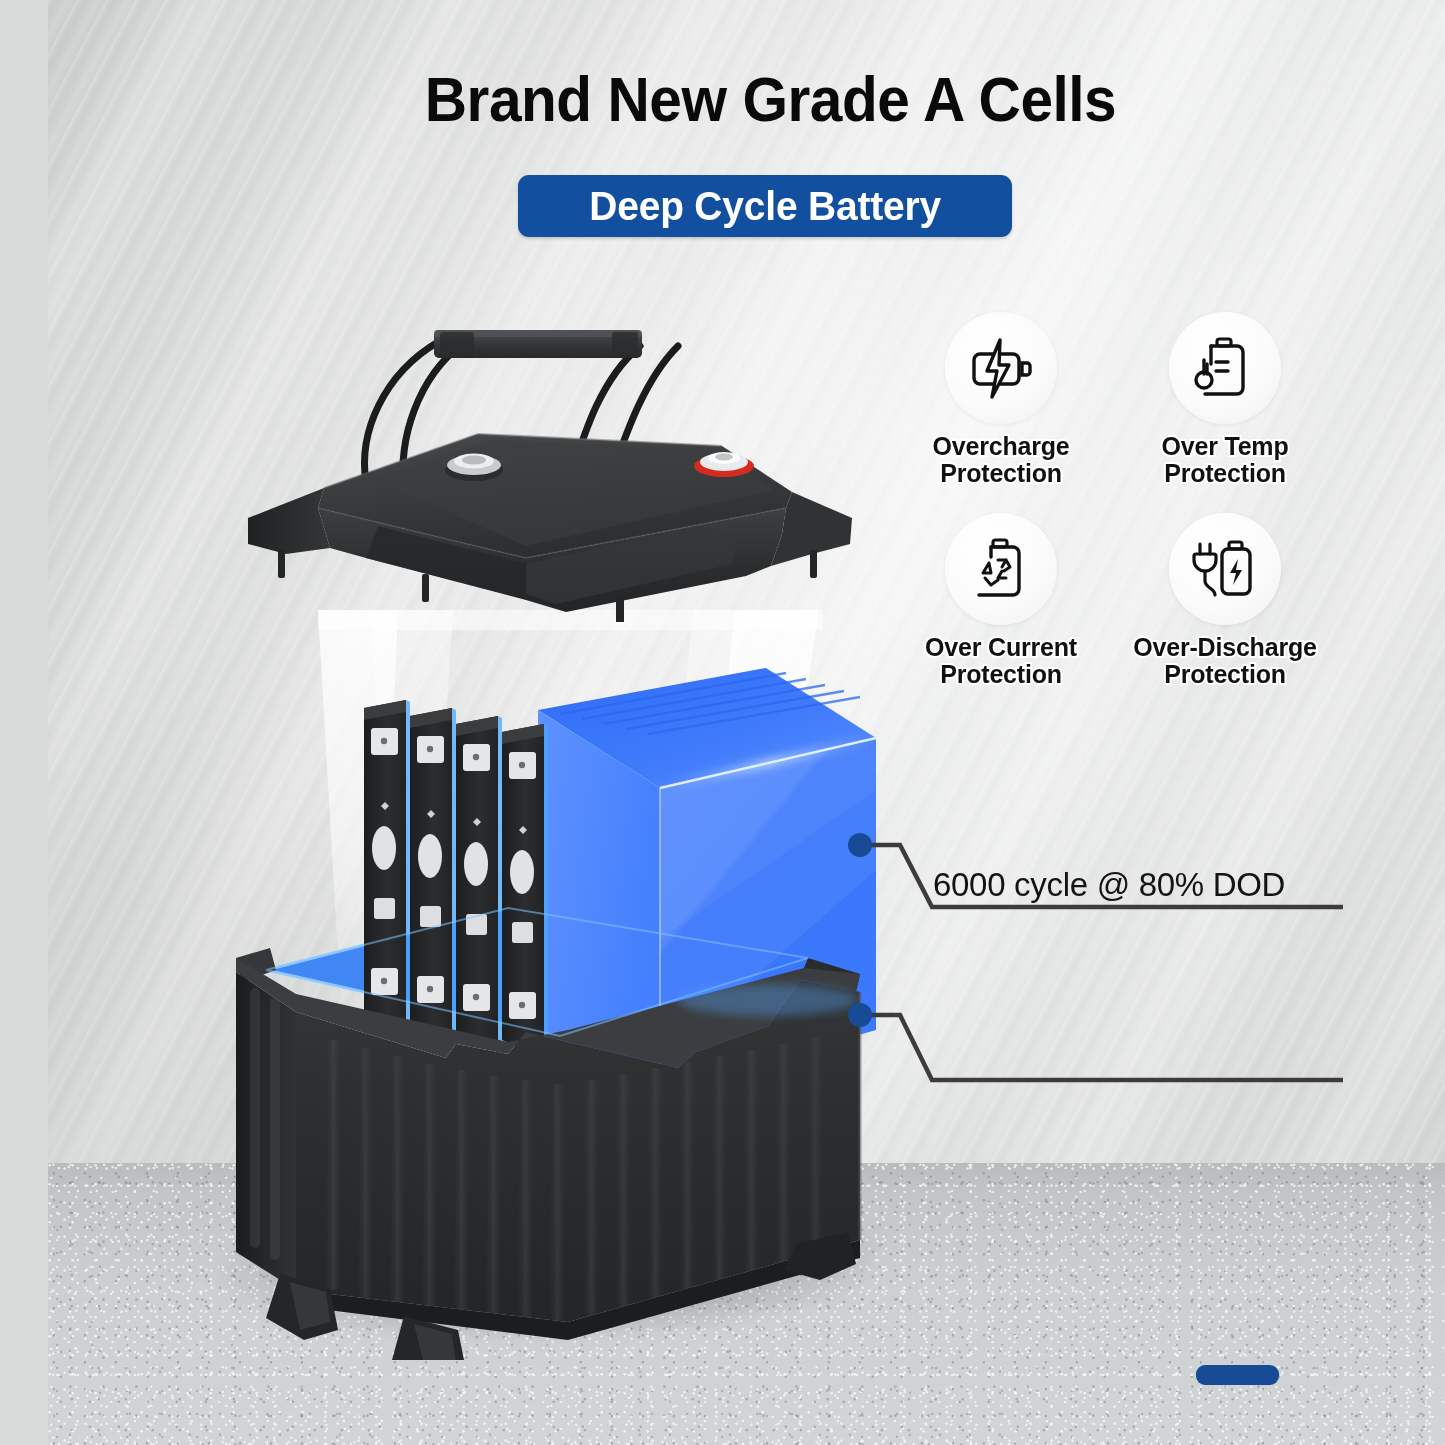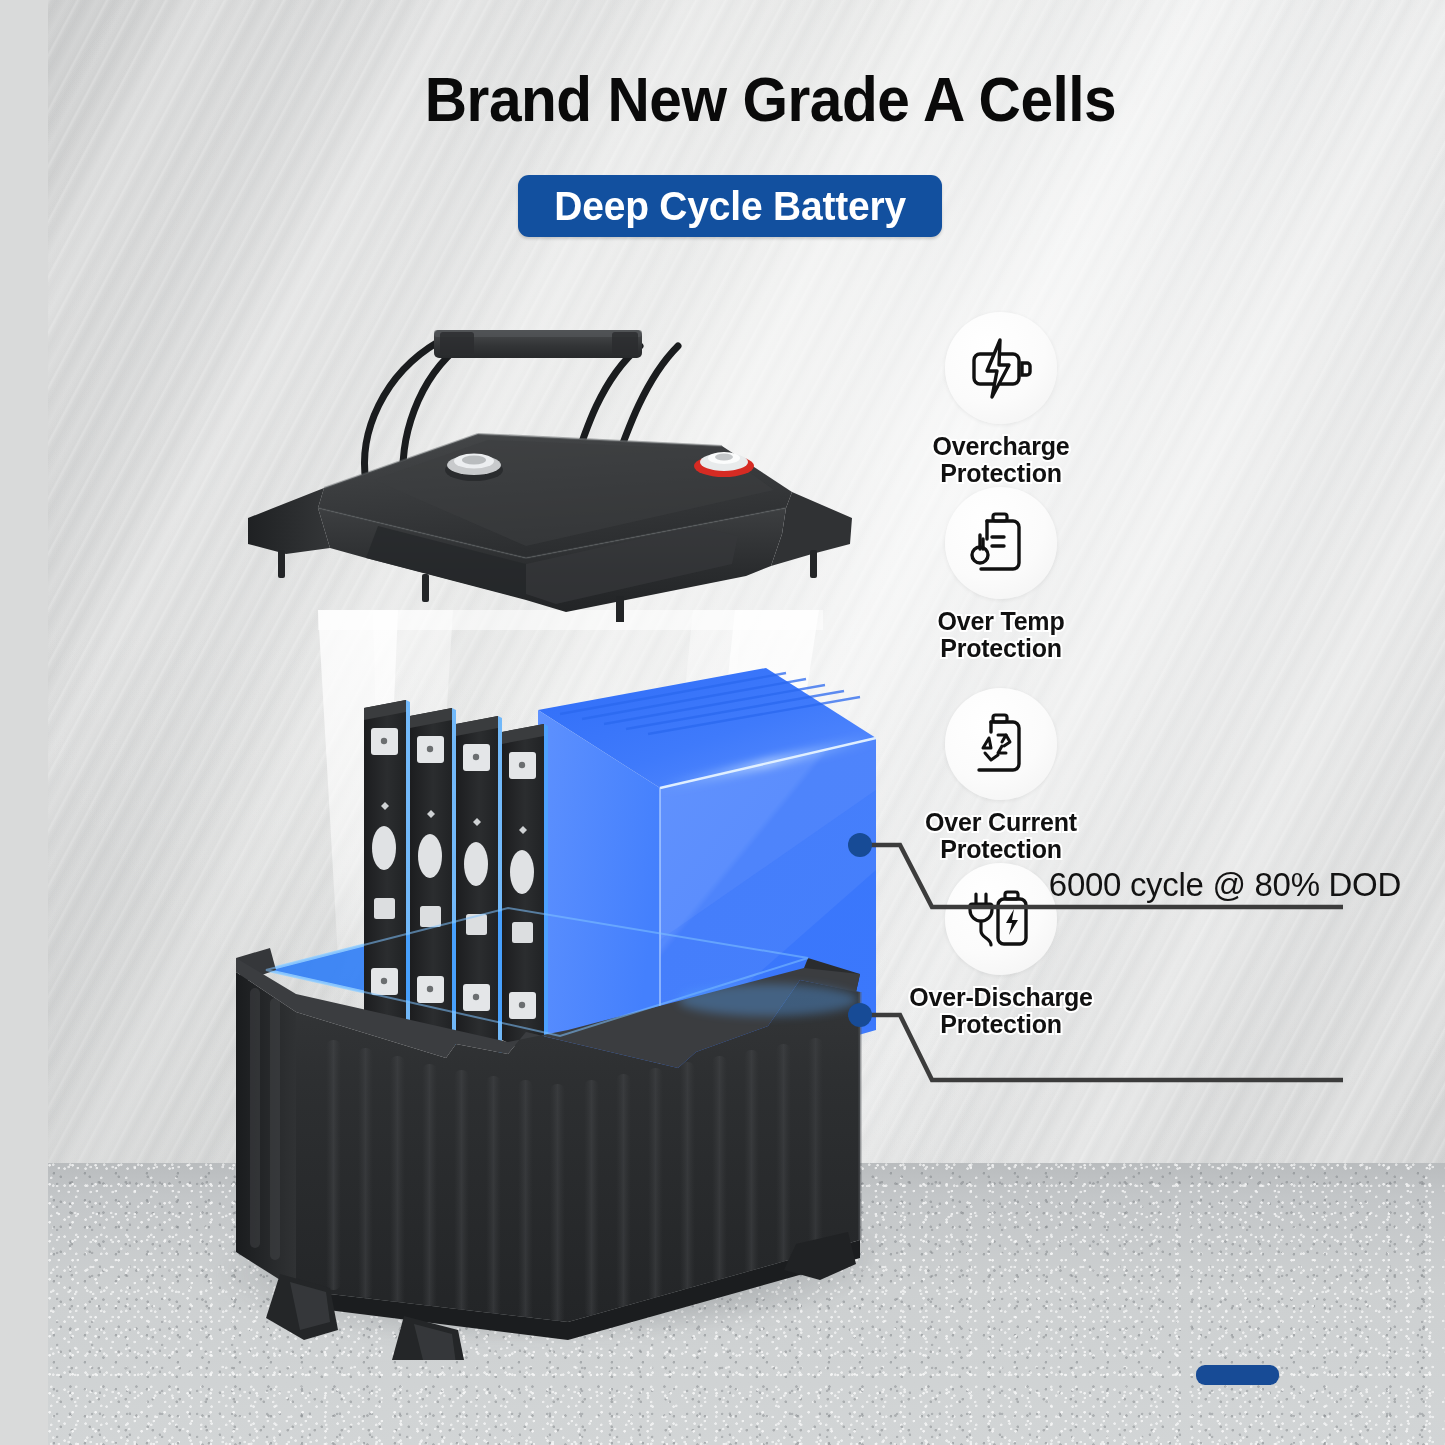--- a/index.html
+++ b/index.html
@@ -78,53 +78,53 @@
   }
 
   
   .headline{
     position:absolute;left:0;right:0;top:68px;text-align:center;
     font-size:63px;font-weight:bold;color:#0a0a0a;
     letter-spacing:-0.5px;line-height:1;
     transform:scaleX(.93);
   }
   .badge{
-    position:absolute;left:470px;top:175px;width:424px;height:62px;
+    position:absolute;left:470px;top:175px;width:494px;height:62px;
     background:#12509f;border-radius:11px;
     box-shadow:0 2px 3px rgba(0,0,0,.16);
     display:flex;align-items:center;justify-content:center;
   }
   .badge-text{
     color:#fff;font-size:41px;font-weight:bold;letter-spacing:-0.2px;
     transform:scaleX(.95);
   }
 
   
   .features{position:absolute;left:855px;top:312px;width:420px;}
-  .feat-row{display:flex;flex-direction:column;}
+  .feat-row{display:flex;gap:28px;}
   .feat{width:196px;display:flex;flex-direction:column;align-items:center;}
   .feat-circle{
     width:112px;height:112px;border-radius:50%;
     background:radial-gradient(circle at 38% 30%,#ffffff 0%,#fbfbfb 55%,#f1f1f1 100%);
     display:flex;align-items:center;justify-content:center;
     box-shadow:0 1px 4px rgba(0,0,0,.07);
   }
   .feat-label{
     margin-top:9px;text-align:center;font-size:25px;font-weight:bold;
     color:#111;line-height:1.08;
     -webkit-text-stroke:4px #ffffff;
     paint-order:stroke fill;
     letter-spacing:-0.2px;
   }
   .feat-row-2{margin-top:26px;}
 
   
   .callout-svg{position:absolute;left:795px;top:825px;width:520px;height:290px;overflow:visible;}
   .co-text{position:absolute;font-size:33px;color:#131313;line-height:1.18;letter-spacing:-0.3px;}
-  .co1{left:913px;top:866px;width:440px;text-align:right;}
+  .co1{left:885px;top:866px;width:440px;}
   .co2{left:885px;top:950px;width:420px;}
 
   .blue-pill{
     position:absolute;left:1148px;top:1365px;width:83px;height:20px;
     background:#174b96;border-radius:9px;
   }
 
   
   .lid{position:absolute;left:178px;top:322px;width:650px;height:300px;}
 

